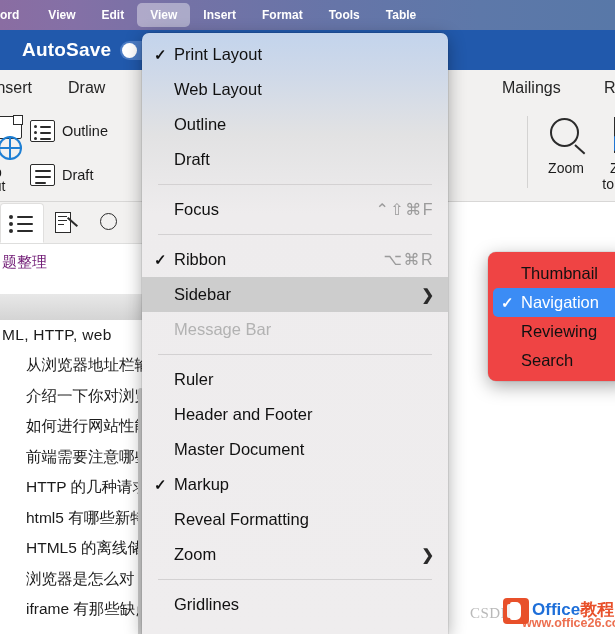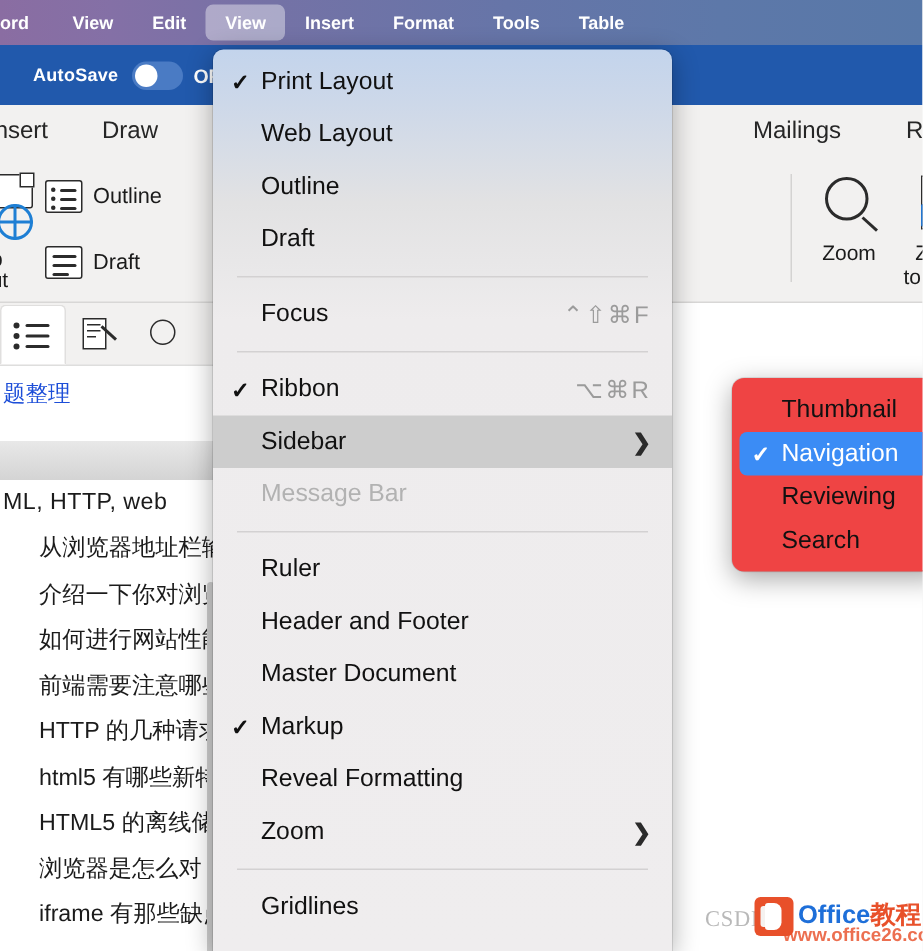--- a/index.html
+++ b/index.html
@@ -29,21 +29,21 @@
 
   
   #wordwin { position:absolute; left:0; top:30px; width:615px; height:604px; }
 
   #titlebar {
     position:absolute; left:0; top:0; width:615px; height:40px;
     background:#2159ac;
     display:flex; align-items:center;
   }
   #autosave-wrap { display:flex; align-items:center; padding-left:22px; color:#fff; }
-  #autosave-label { font-size:12px; font-weight:bold; letter-spacing:.2px; }
+  #autosave-label { font-size:19px; font-weight:bold; letter-spacing:.2px; }
   #autosave-toggle {
     width:34px; height:19px; border-radius:10px;
     background:#4a7bc4; margin-left:9px; position:relative;
   }
   #autosave-toggle::after {
     content:""; position:absolute; left:2px; top:2px;
     width:15px; height:15px; border-radius:50%; background:#fff;
   }
   #autosave-off { font-size:13px; font-weight:bold; margin-left:7px; }
 
@@ -87,21 +87,21 @@
     background:#f2f1f0; border-bottom:1px solid #dededd;
     display:flex; align-items:center;
   }
   #navtools .nt {
     width:44px; height:40px; display:flex; align-items:center; justify-content:center;
   }
   #navtools .nt.sel { background:#fff; border:1px solid #e0dfde; border-bottom-color:#fff; border-radius:4px 4px 0 0; }
 
   #navtitle {
     position:absolute; left:0; top:42px; width:150px; height:36px;
-    font-size:15px; color:#1d4ed8; padding-left:2px;
+    font-size:15px; color:#701a75; padding-left:2px;
     display:flex; align-items:center; white-space:nowrap; overflow:hidden;
   }
   #navgap { position:absolute; left:0; top:78px; width:150px; height:14px; background:#fff; }
   #navband { position:absolute; left:0; top:92px; width:150px; height:26px;
              background:linear-gradient(180deg,#e8e8e8,#d4d4d4); }
   #navlist { position:absolute; left:0; top:118px; width:152px; }
   #navlist .nrow {
     height:30.5px; display:flex; align-items:center;
     font-size:15.5px; color:#1b1b1b; white-space:nowrap; overflow:hidden;
   }

